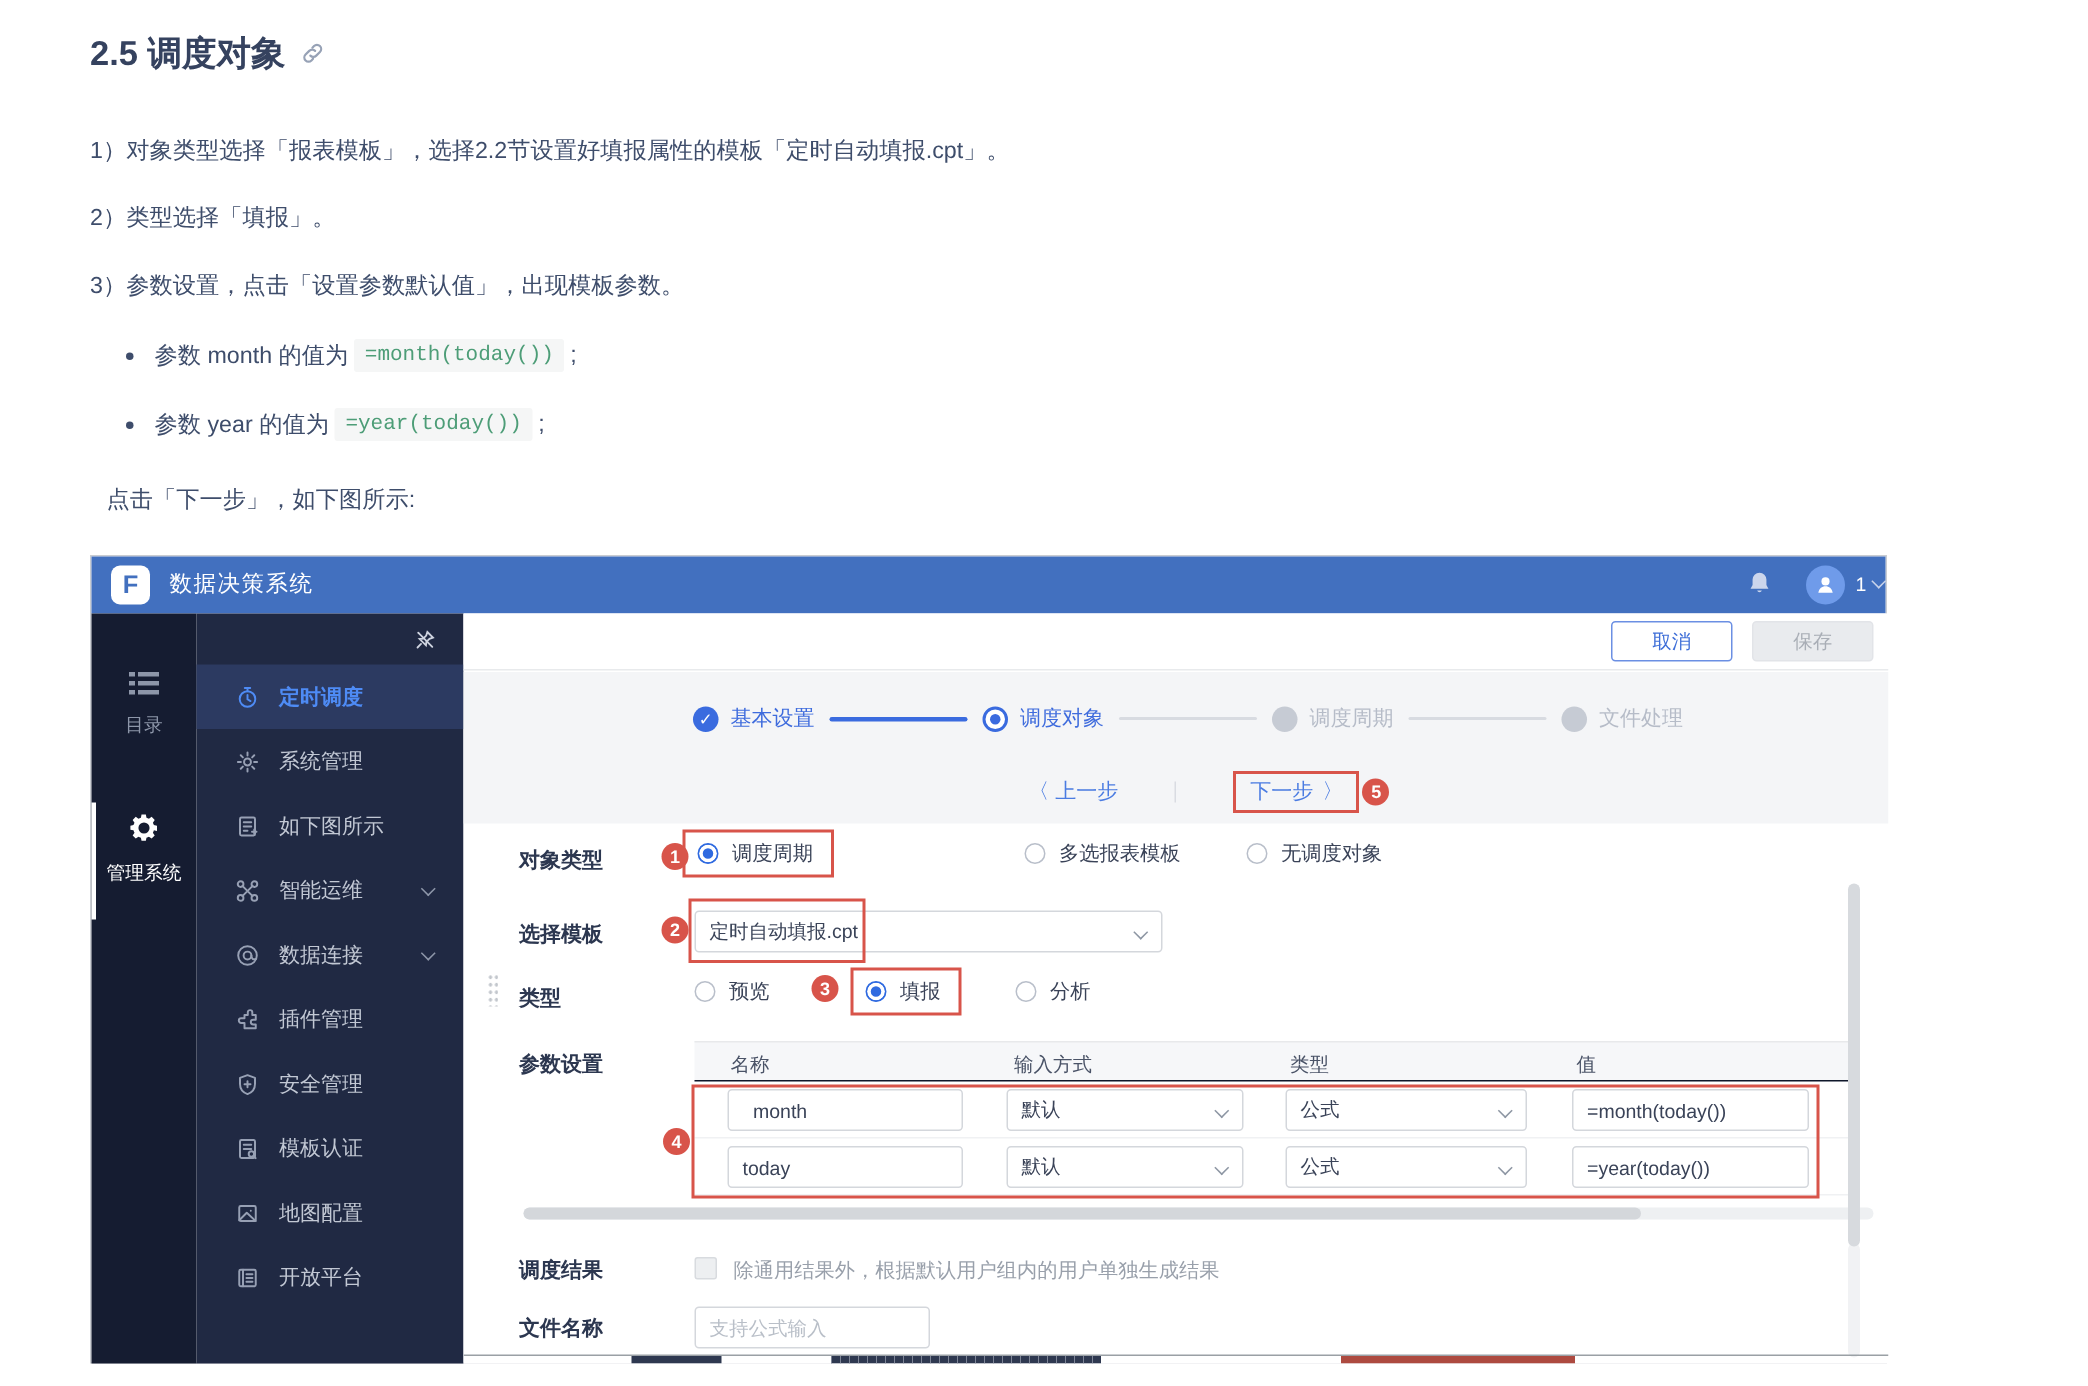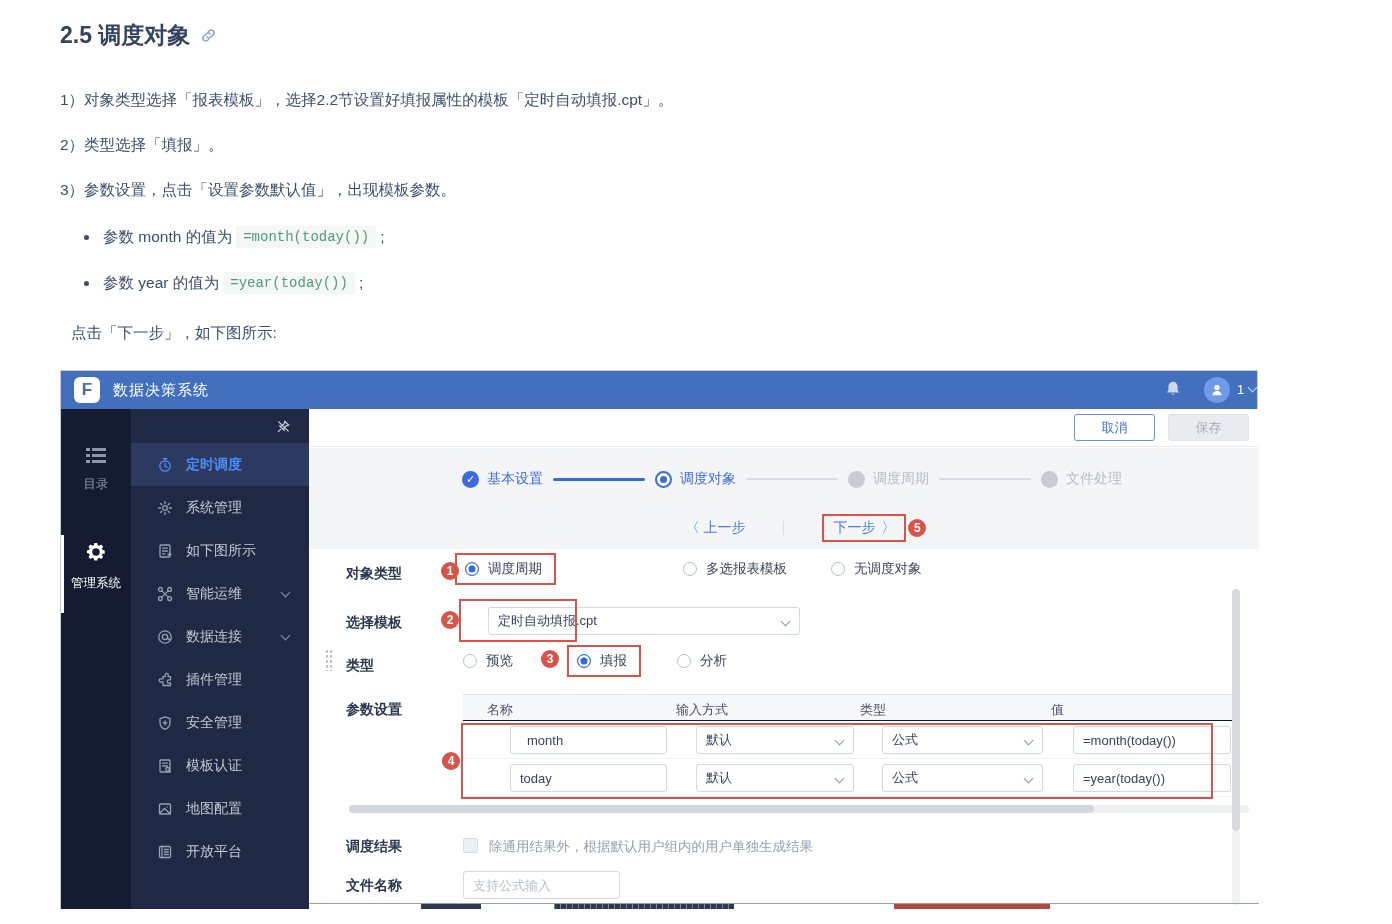--- a/index.html
+++ b/index.html
@@ -74,21 +74,21 @@
   .badge { width:18px; height:18px; border-radius:50%; background:#d8544a; color:#fff; font-size:12px; font-weight:700; display:flex; align-items:center; justify-content:center; }
   .badge.b5 { margin-left:2px; }
 
   .flabel { position:absolute; left:37px; font-size:14px; font-weight:700; color:#2c3750; }
   .radio { width:14px; height:14px; border-radius:50%; border:1px solid #b9bfca; background:#fff; flex:none; }
   .radio.sel { border:1px solid #2f6ae0; background:#2f6ae0; box-shadow:inset 0 0 0 2.5px #fff; }
   .opt { position:absolute; display:flex; align-items:center; gap:9px; font-size:13.5px; color:#3a4358; }
   .rbox { position:absolute; border:2px solid #d8544a; display:flex; align-items:center; gap:9px; font-size:13.5px; color:#3a4358; padding:5px 12px 5px 8px; }
   .fbadge { position:absolute; }
 
-  .select, .tinput { border:1px solid #d4d7dc; border-radius:3px; background:#fff; height:28px; font-size:13px; color:#3a4358;margin-left:25px; }
+  .select, .tinput { border:1px solid #d4d7dc; border-radius:3px; background:#fff; height:28px; font-size:13px; color:#3a4358; }
   .select { position:relative; display:flex; align-items:center; padding-left:9px; cursor:pointer; }
   .select .chev.sel-chev { position:absolute; right:10px; top:10px; border-color:#8d96a3; }
   .tinput { display:flex; align-items:center; padding-left:9px; }
 
   .ptable { position:absolute; left:154px; top:285px; width:770px; }
   .thead { position:relative; height:27px; background:#f6f7f9; border-top:1px solid #e8e9eb; border-bottom:1px solid #0f172a; }
   .th { position:absolute; top:6px; font-size:13px; color:#4a5367; }
   .trow { position:relative; height:38px; border-bottom:1px solid #f0f1f3; }
   .trow .cell { position:absolute; top:5px; }
 

